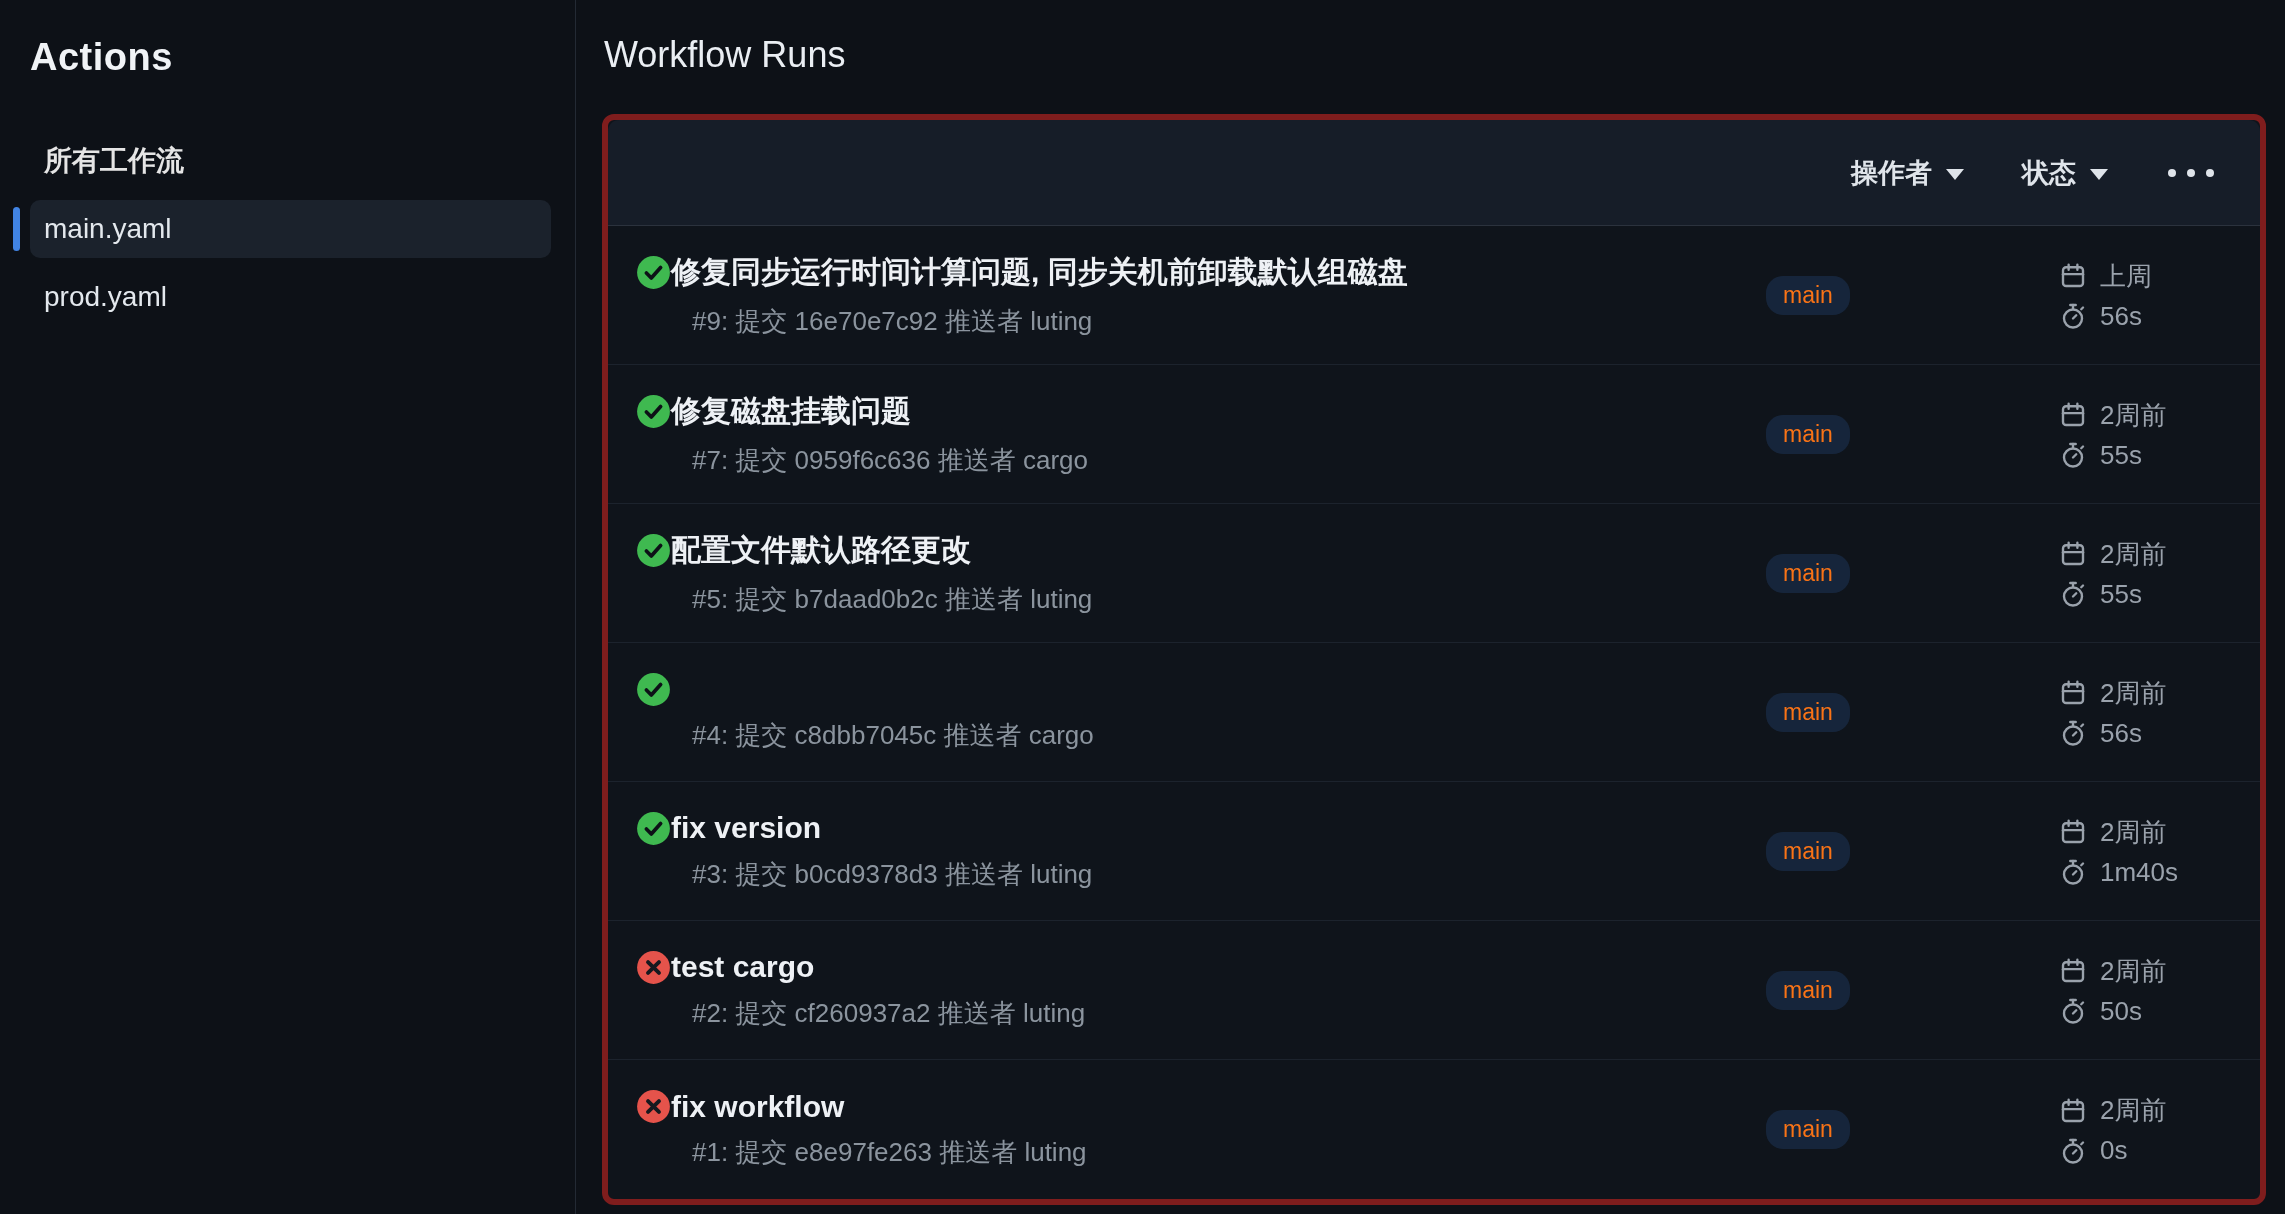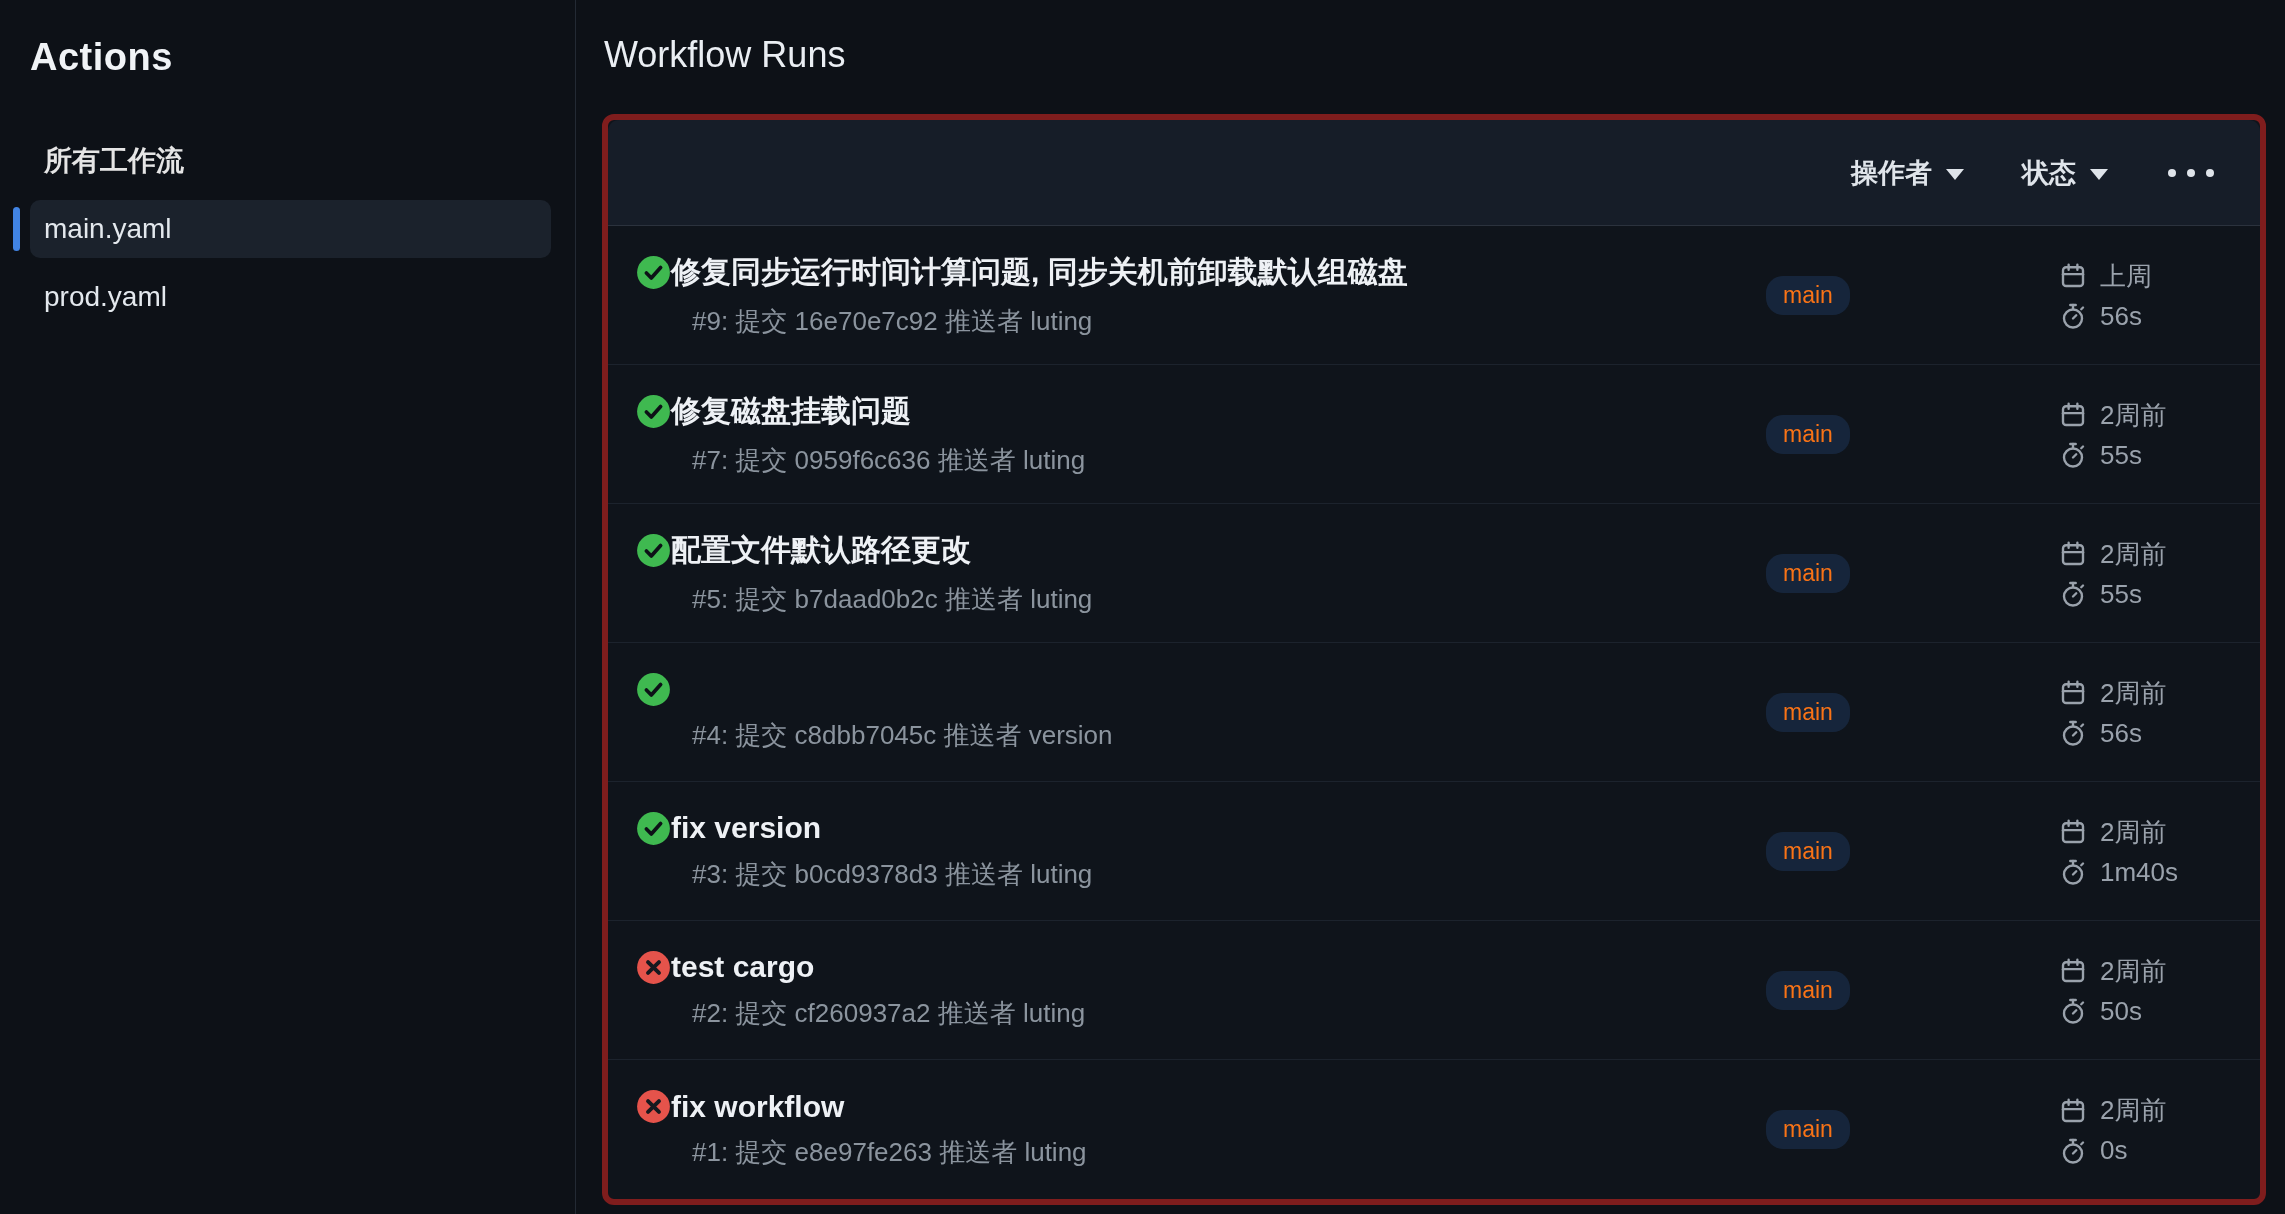--- a/index.html
+++ b/index.html
@@ -127,21 +127,21 @@
   <div class="run-row status-success">
     <div class="run-main">
       <div class="run-title-line">
         <svg class="status-icon check-circle-icon" viewBox="0 0 32 32">
           <circle cx="16" cy="16" r="15" fill="#3fb950"></circle>
           <path d="M9.5 16.5 L14 21 L22.5 11.5" fill="none" stroke="#0d1117" stroke-width="3.4" stroke-linecap="round" stroke-linejoin="round"></path>
         </svg>
 
         <span class="run-title">修复磁盘挂载问题</span>
       </div>
-      <div class="run-sub">#7: 提交 0959f6c636 推送者 luting</div>
+      <div class="run-sub">#7: 提交 0959f6c636 推送者 cargo</div>
     </div>
     <div class="badge-col">
       <span class="branch-badge">main</span>
     </div>
     <div class="meta-col">
       <div class="meta-line">
         <svg width="30" height="30" viewBox="0 0 24 24" fill="none" stroke="#9aa2ac" stroke-width="1.9" stroke-linecap="round">
           <rect x="4" y="5" width="16" height="15" rx="2.5"></rect>
           <line x1="4" y1="10.5" x2="20" y2="10.5"></line>
           <line x1="8.5" y1="3" x2="8.5" y2="7"></line>
@@ -202,21 +202,21 @@
 
   <div class="run-row status-success">
     <div class="run-main">
       <div class="run-title-line">
         <svg class="status-icon check-circle-icon" viewBox="0 0 32 32">
           <circle cx="16" cy="16" r="15" fill="#3fb950"></circle>
           <path d="M9.5 16.5 L14 21 L22.5 11.5" fill="none" stroke="#0d1117" stroke-width="3.4" stroke-linecap="round" stroke-linejoin="round"></path>
         </svg>
 
       </div>
-      <div class="run-sub">#4: 提交 c8dbb7045c 推送者 version</div>
+      <div class="run-sub">#4: 提交 c8dbb7045c 推送者 cargo</div>
     </div>
     <div class="badge-col">
       <span class="branch-badge">main</span>
     </div>
     <div class="meta-col">
       <div class="meta-line">
         <svg width="30" height="30" viewBox="0 0 24 24" fill="none" stroke="#9aa2ac" stroke-width="1.9" stroke-linecap="round">
           <rect x="4" y="5" width="16" height="15" rx="2.5"></rect>
           <line x1="4" y1="10.5" x2="20" y2="10.5"></line>
           <line x1="8.5" y1="3" x2="8.5" y2="7"></line>

